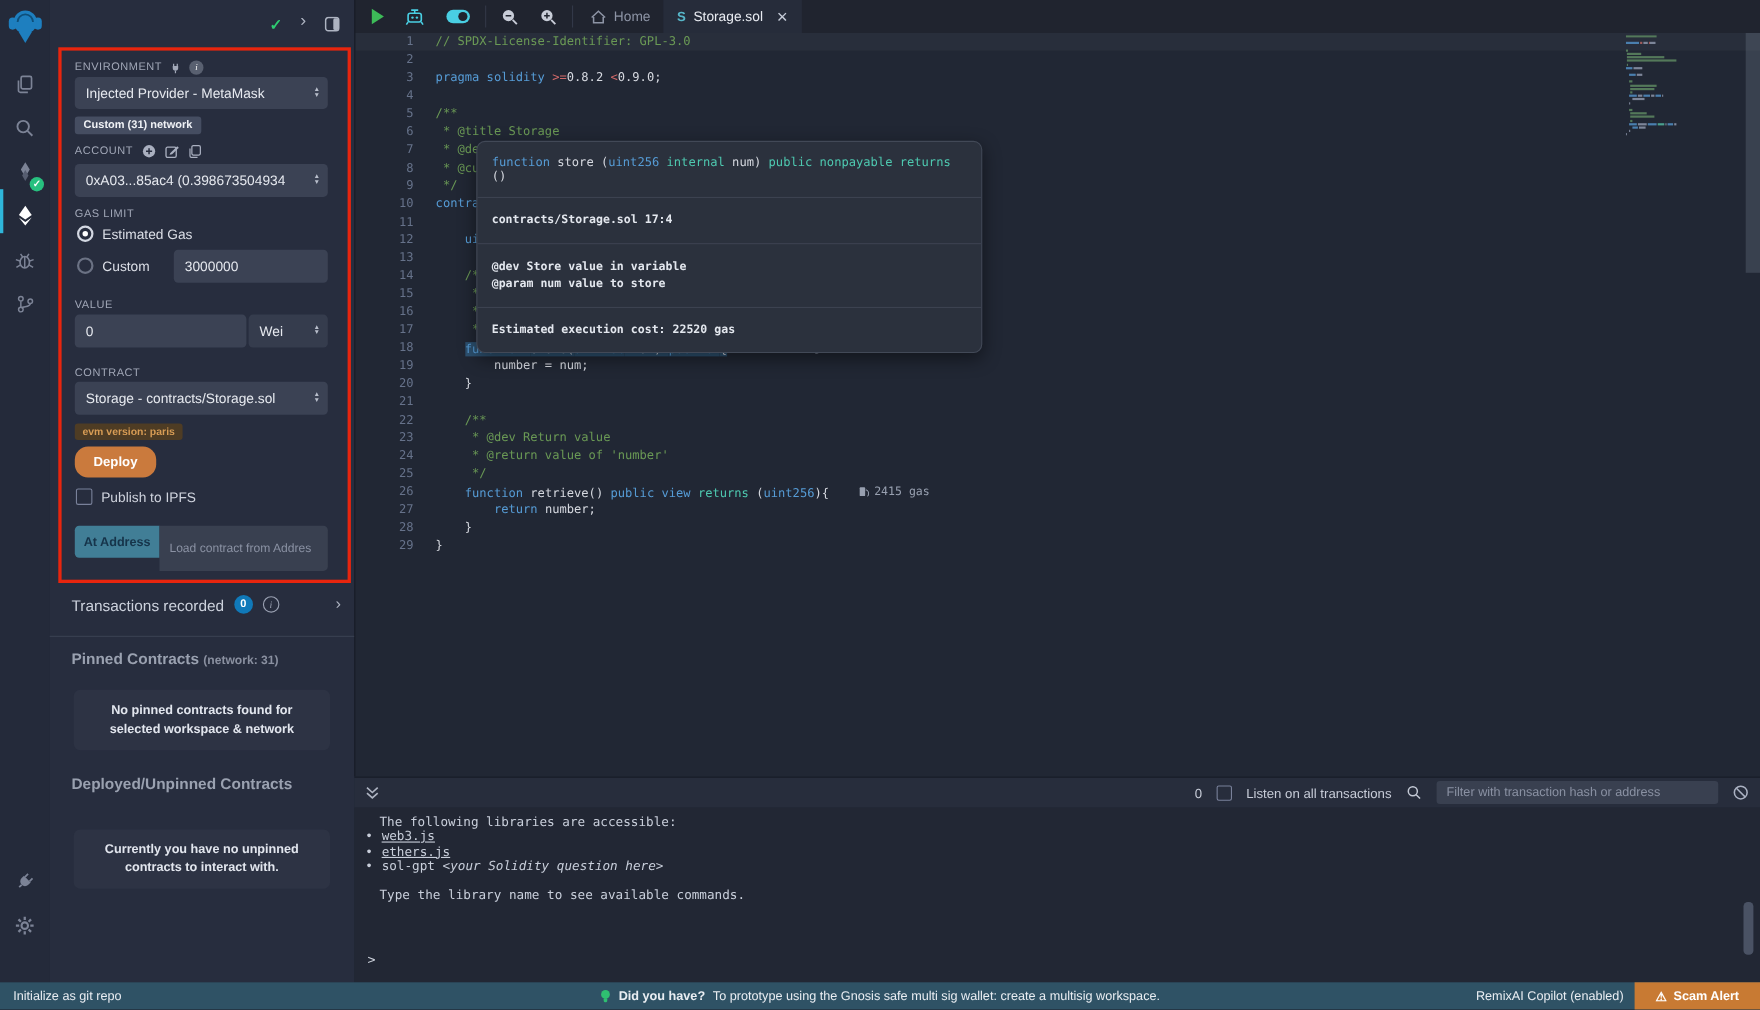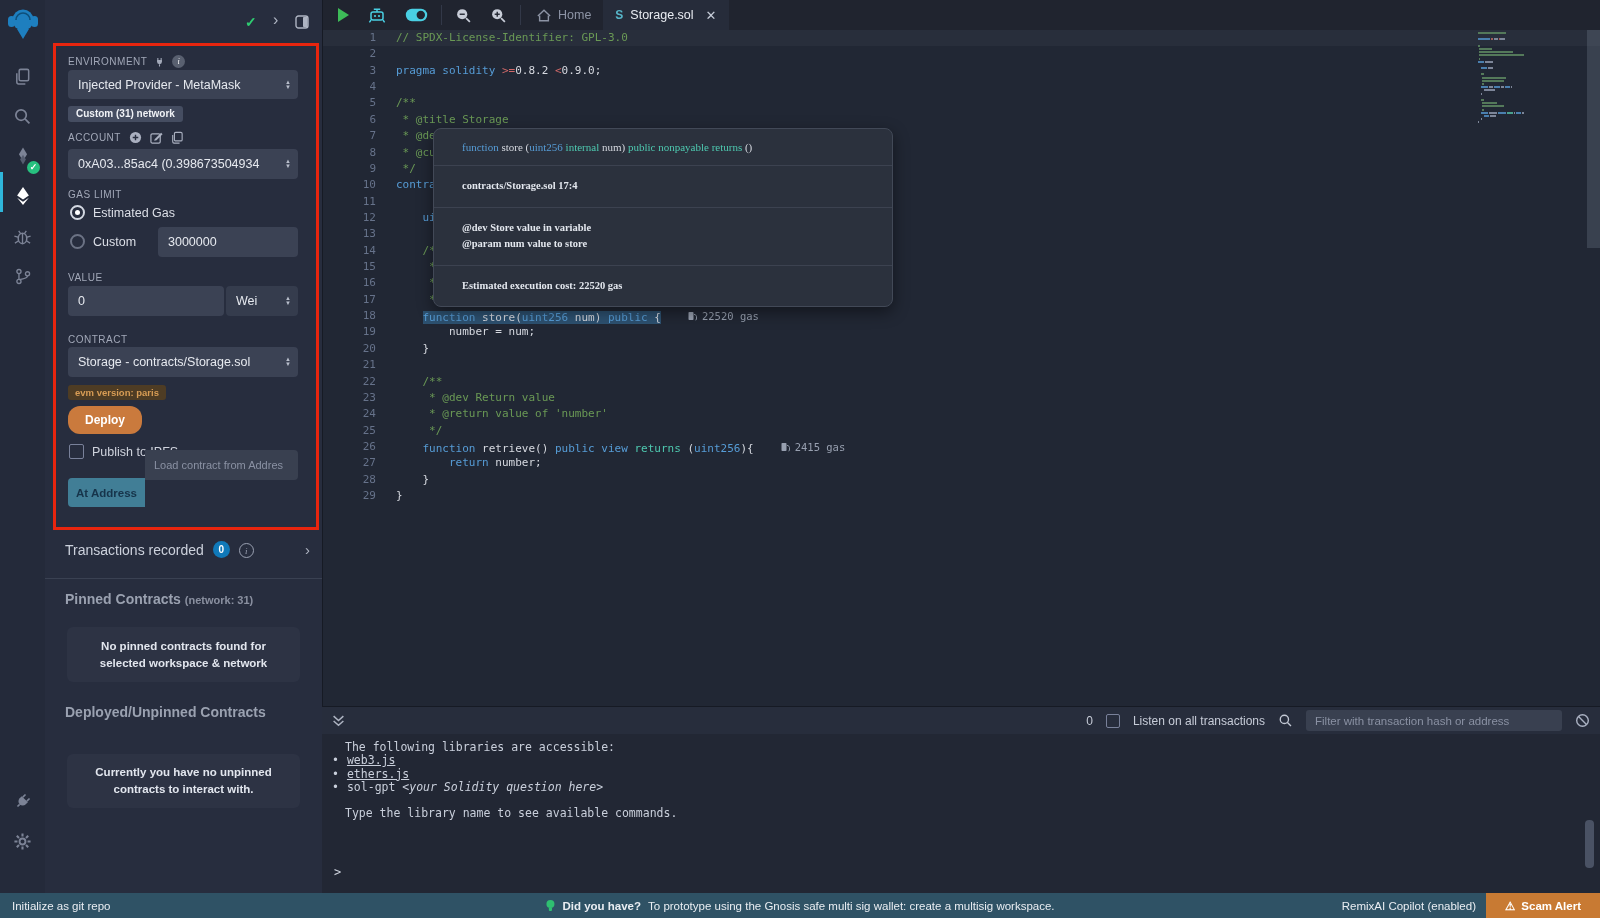--- a/index.html
+++ b/index.html
@@ -29,21 +29,21 @@
   .radio.sel::after{content:"";position:absolute;left:3px;top:3px;width:5px;height:5px;border-radius:50%;background:#fff;}
   .rrow{position:absolute;display:flex;align-items:center;gap:8px;font-size:12.5px;color:#dcdfe7;}
   .evm{position:absolute;background:#4e3c24;color:#d79c55;font-size:9.5px;font-weight:bold;padding:2px 7px;border-radius:3px;}
   .btn-deploy{position:absolute;background:var(--deploy_orange,#ca7a3d);border-radius:12px;color:#fff;
       font-size:12px;font-weight:bold;display:flex;align-items:center;justify-content:center;}
   .cb{width:15px;height:15px;border:1.5px solid #79819a;border-radius:2px;display:inline-block;flex:none;background:transparent;}
   .btn-ataddr{position:absolute;background:var(--ataddr_teal,#417e96);border-radius:4px 0 0 4px;color:#16344a;
       font-size:11.5px;font-weight:bold;display:flex;align-items:center;justify-content:center;}
   .inp{border:none;outline:none;background:#394050;color:#e6e9ef;font-size:12px;font-family:"Liberation Sans",sans-serif;}
   .inp::placeholder{color:#8a91a3;}
-  .trrow{position:absolute;display:flex;align-items:flex-end;gap:9px;color:#ccd1dc;font-size:14px;}
+  .trrow{position:absolute;display:flex;align-items:center;gap:9px;color:#ccd1dc;font-size:14px;}
   .bluebadge{width:17px;height:17px;border-radius:50%;background:var(--badge_blue,#1079b9);color:#fff;
       font-size:10px;font-weight:bold;display:flex;align-items:center;justify-content:center;}
   .infocirc{width:15px;height:15px;border-radius:50%;border:1.2px solid #9aa1b2;color:#9aa1b2;font-size:9px;
       display:flex;align-items:center;justify-content:center;font-family:"Liberation Serif",serif;font-style:italic;}
   .divider{position:absolute;left:0;width:277px;height:1px;background:#3a4152;}
   .sec-title{position:absolute;font-size:14px;font-weight:bold;color:#9aa1b0;}
   .sec-title .suffix{font-size:11px;font-weight:bold;color:#8a90a0;}
   .emptybox{position:absolute;background:#2d3344;border-radius:6px;display:flex;flex-direction:column;
       align-items:center;justify-content:center;font-size:11.5px;font-weight:bold;color:#e2e6ee;line-height:17px;text-align:center;}
   .redbox{position:absolute;left:53px;top:43px;width:266px;height:487px;border:3px solid var(--annotation_red,#e8250e);z-index:30;pointer-events:none;}
@@ -61,21 +61,21 @@
   .cl.band{background:rgba(255,255,255,0.035);}
   .ln{width:53px;text-align:right;color:#66728a;flex:none;}
   .ct{margin-left:20px;}
   .c-com{color:#6a9955;} .c-kw{color:#569cd6;} .c-kw2{color:#569cd6;}
   .c-op{color:#d16969;} .c-txt{color:#d6d9e0;} .c-fn{color:#4ec9b0;}
   .hlseg{background:#2d5170;}
   .gas{display:inline-flex;align-items:center;gap:5px;margin-left:27px;font-size:10.5px;color:#98a0b0;}
   
   .tooltip{position:absolute;left:110px;top:98px;width:460px;background:#2b313d;border:1px solid #424957;
      border-radius:8px;box-shadow:0 5px 16px rgba(0,0,0,.45);z-index:20;font-family:"DejaVu Sans Mono",monospace;}
-  .tt-sec{padding:12px 28px;border-bottom:1px solid #3c4250;font-family:Liberation Serif, serif;}
+  .tt-sec{padding:12px 13px;border-bottom:1px solid #3c4250;}
   .tt-sec:last-child{border-bottom:none;}
   .tt-sig{font-size:11px;}
   .tt-meta{font-size:10.5px;font-weight:bold;color:#e3e7ee;line-height:16.5px;}
   
   .minimap{position:absolute;left:1155px;top:2px;width:80px;overflow:hidden;}
   .mmr{height:3.2px;white-space:nowrap;}
   .mmb{display:inline-block;height:2px;vertical-align:top;margin-right:1px;}
   .m-com{background:#54795a;} .m-kw{background:#4a7fae;} .m-kw2{background:#4a7fae;}
   .m-txt{background:#7d8699;} .m-op{background:#a05b5b;} .m-fn{background:#4aa08d;}
   .vscroll{position:absolute;left:1264px;top:0;width:14px;height:218px;background:rgba(122,132,152,.28);}
@@ -265,21 +265,21 @@
     <div class="btn-deploy" style="left:23px;top:406px;width:74px;height:28px;">
       <span>Deploy</span>
     </div>
     <div class="rrow" style="left:24px;top:444px;color:#cfd3dd;">
       <span class="cb"></span>
       <span>Publish to IPFS</span>
     </div>
     <div class="btn-ataddr" style="left:23px;top:478px;width:77px;height:29px;">
       <span>At Address</span>
     </div>
-    <input class="inp" style="position: absolute; left: 100px; top: 450px; width: 153px; height: 30px; border-radius: 0px 4px 4px 0px; padding: 0px 9px; font-size: 11px;" placeholder="Load contract from Addres">
+    <input class="inp" style="position: absolute; left: 100px; top: 478px; width: 153px; height: 41px; border-radius: 0px 4px 4px 0px; padding: 0px 9px; font-size: 11px;" placeholder="Load contract from Addres">
 
     <div class="trrow" style="left:20px;top:541px;width:245px;">
       <span>Transactions recorded</span>
       <span class="bluebadge">0</span>
       <span class="infocirc">i</span>
       <span style="margin-left:auto;font-size:15px;color:#aeb4c2;">›</span>
     </div>
     <div class="divider" style="top:578px;"></div>
 
     <div class="sec-title" style="left:20px;top:591px;">

